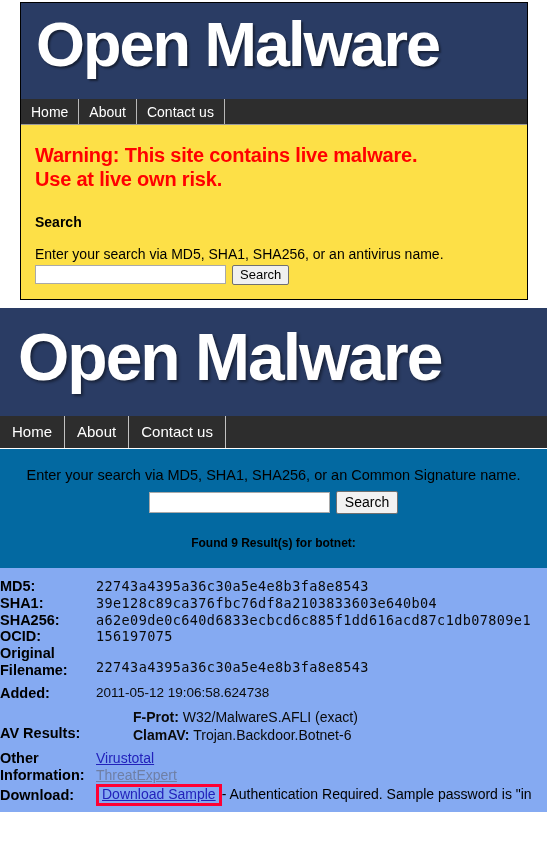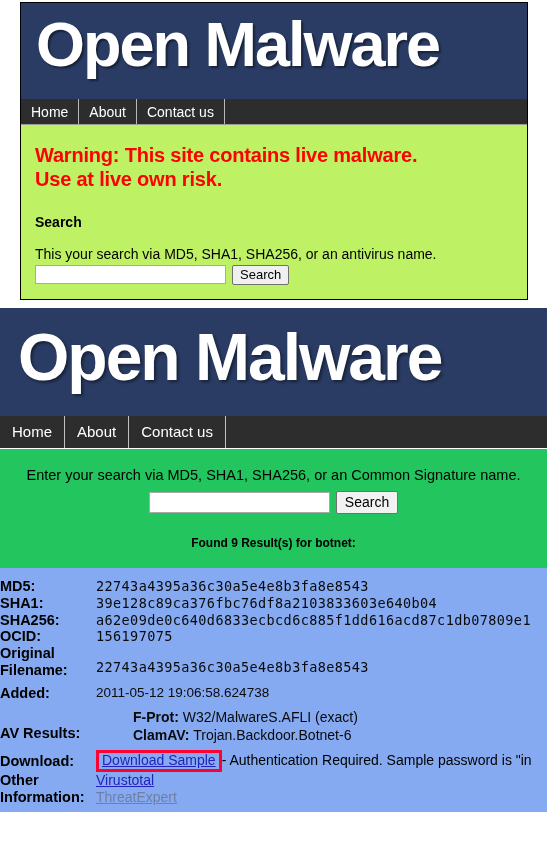--- a/index.html
+++ b/index.html
@@ -61,21 +61,21 @@
     color: #ffffff;
     font-size: 14px;
     padding: 3px 10px 0 10px;
     border-right: 1px solid #b8b8b8;
     white-space: nowrap;
     text-decoration: none;
     line-height: 20px;
   }
   #s1-body {
     padding: 12px 14px 14px 14px;
-    background: #bef264;
+    background: #fde047;
   }
   #s1-warning {
     color: #ff0000;
     font-weight: bold;
     font-size: 20px;
     line-height: 1.22;
     margin: 6px 0 0 0;
     letter-spacing: -0.2px;
   }
   #s1-searchhead {
@@ -150,21 +150,21 @@
   #s2-nav .navitem {
     color: #ffffff;
     font-size: 15px;
     padding: 6px 12px 0 12px;
     border-right: 1px solid #c2c2c2;
     white-space: nowrap;
     text-decoration: none;
     line-height: 20px;
   }
   #s2-body {
-    background: #22c55e;
+    background: #0369a1;
     padding-top: 16px;
   }
   #s2-hint {
     text-align: center;
     font-size: 14.5px;
     color: #000;
     line-height: 1.38;
     padding: 0 22px;
   }
   #s2-form {
@@ -283,21 +283,21 @@
       <a class="navitem" href="#">Contact us</a>
     </div>
 
     <div id="s1-body">
       <div id="s1-warning">
         <div>Warning: This site contains live malware.</div>
         <div>Use at live own risk.</div>
       </div>
 
       <div id="s1-searchhead">Search</div>
-      <div id="s1-hint">This your search via MD5, SHA1, SHA256, or an antivirus name.</div>
+      <div id="s1-hint">Enter your search via MD5, SHA1, SHA256, or an antivirus name.</div>
 
       <div id="s1-form">
         <input type="text" placeholder="" style="">
         <button type="button">Search</button>
       </div>
     </div>
 
   </div>
 </div>
 
@@ -370,34 +370,34 @@
                 <span class="av-name">ClamAV:</span>
                 <span>Trojan.Backdoor.Botnet-6</span>
               </div>
             </td>
           </tr>
           <tr class="rowgap">
               <td></td>
               <td></td>
             </tr>
           <tr>
-            <td class="rlabel" style="padding-top:3px;">Download:</td>
-            <td class="rvalue">
-              <span class="dl-highlight"><a class="link" href="#">Download Sample</a></span><span class="dl-rest">- Authentication Required. Sample password is "in</span>
-            </td>
-          </tr>
-          <tr>
             <td class="rlabel">Other Information:</td>
             <td class="rvalue">
               <div style="line-height:1.2;">
                 <a class="link" href="#">Virustotal</a>
               </div>
               <div style="line-height:1.2;">
                 <a class="link-visited" href="#">ThreatExpert</a>
               </div>
             </td>
           </tr>
+          <tr>
+            <td class="rlabel" style="padding-top:3px;">Download:</td>
+            <td class="rvalue">
+              <span class="dl-highlight"><a class="link" href="#">Download Sample</a></span><span class="dl-rest">- Authentication Required. Sample password is "in</span>
+            </td>
+          </tr>
         </tbody>
       </table>
     </div>
 
   </div>
 </div>
 
 </body></html>

